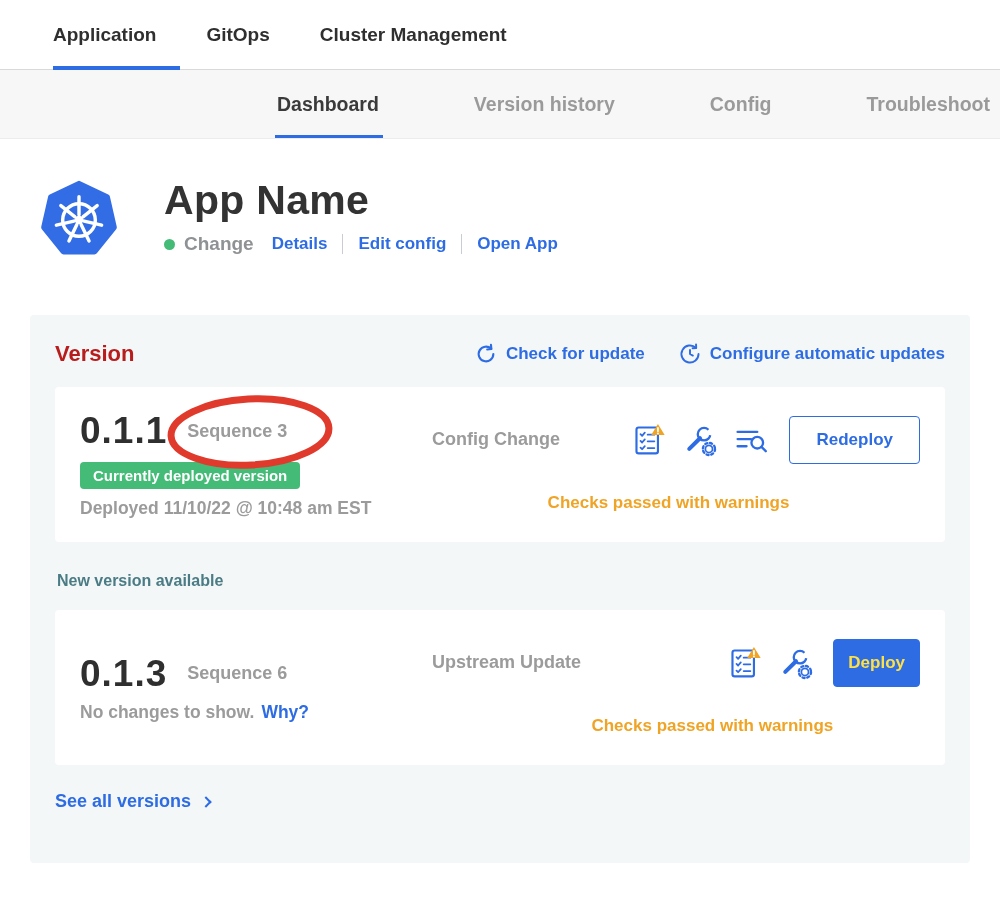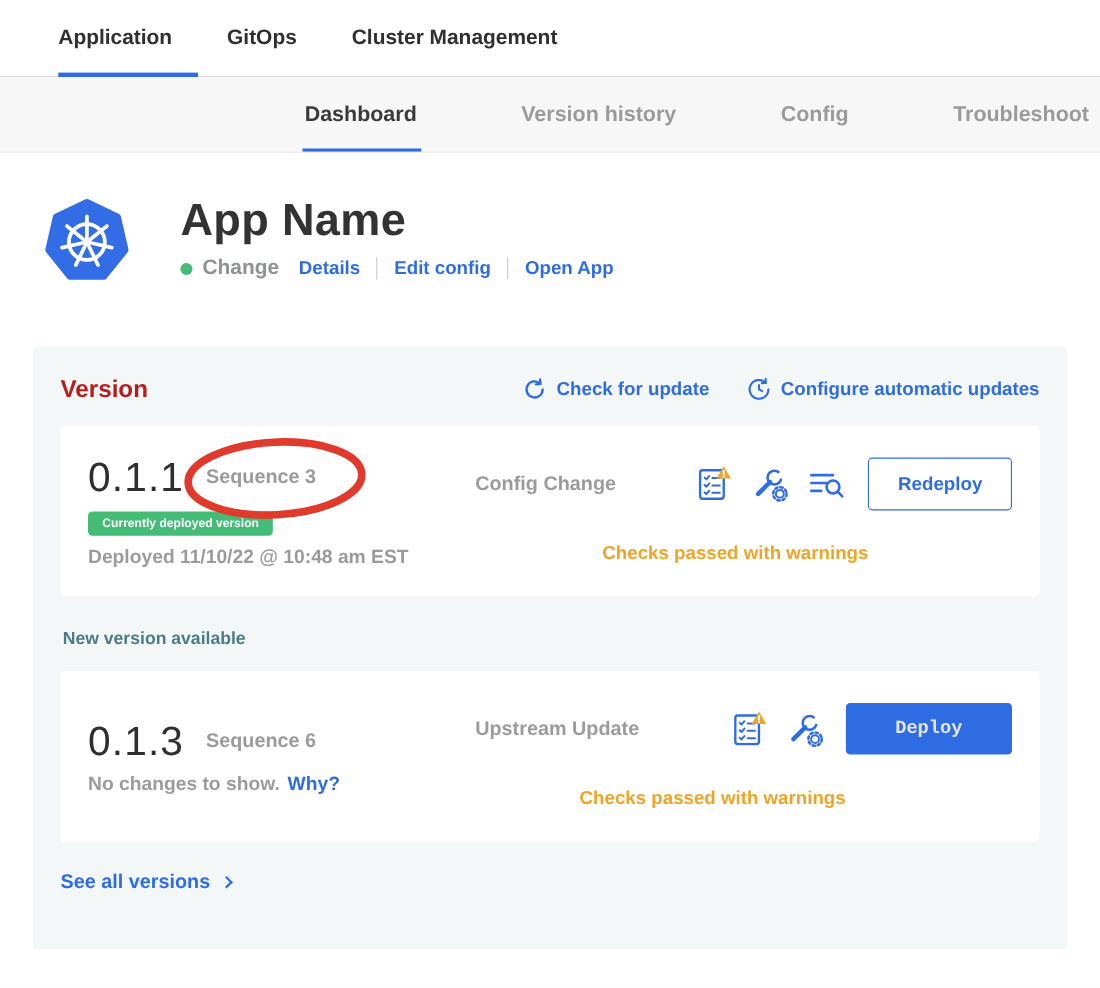--- a/index.html
+++ b/index.html
@@ -52,44 +52,44 @@
   .action-link .icon { width:22px; height:22px; display:inline-flex; }
   .action-link svg { width:100%; height:100%; }
 
   .version-card { margin-top:20px; background:#fff; border-radius:4px; padding:16px 25px;
                   min-height:155px; display:grid;
                   grid-template-columns:352px 170px 1fr auto;
                   grid-template-rows:auto auto; align-items:center; }
   .card-left { grid-row:1/3; grid-column:1; align-self:center; }
   .version-line { display:flex; align-items:center; gap:20px; position:relative;
                   width:max-content; margin-bottom:2px; }
-  .version-num { font-size:37px; font-weight:400; color:#2f2f2f; letter-spacing:1px; }
+  .version-num { font-size:37px; font-weight:700; color:#2f2f2f; letter-spacing:1px; }
   .sequence { font-size:18px; color:var(--gray_text,#9b9b9b); font-weight:600; }
   .annotation-svg { position:absolute; left:84px; top:-17px; width:172px; height:78px;
                     pointer-events:none; }
   .annotation-ellipse { stroke:var(--annotation_red,#e03a2c); }
   .badge { display:inline-block; background:var(--green,#44bb77); color:#fff; font-weight:700;
-           font-size:11px; padding:5px 13px; border-radius:4px; margin:8px 0 9px; }
+           font-size:15px; padding:5px 13px; border-radius:4px; margin:8px 0 9px; }
   .meta { color:var(--gray_text,#9b9b9b); font-size:17.5px; font-weight:600; }
   .meta-line { display:flex; gap:7px; margin-top:7px; }
   .why-link { color:var(--accent,#2e6ce4); font-weight:700; font-size:17.5px;
               cursor:pointer; text-decoration:none; }
   .source-label { grid-row:1; grid-column:2; color:#9b9b9b; font-weight:700; font-size:18px; }
   .icons-row { grid-row:1; grid-column:3; display:flex; gap:17px; align-items:center;
                padding-left:30px; }
   .icons-row.right { justify-content:flex-end; padding-left:0; margin-right:20px; }
   .vicon { width:34px; height:34px; color:var(--accent,#2e6ce4); cursor:pointer; }
   .vicon svg { width:100%; height:100%; }
   .warn-fill { fill:var(--warning,#efa426); }
   .btn { grid-row:1; grid-column:4; font-family:inherit; font-size:17px; font-weight:700;
          border-radius:4px; padding:13px 26px; cursor:pointer; justify-self:end; }
   .btn-outline { background:#fff; border:1.5px solid var(--accent,#2e6ce4);
                  color:var(--accent,#2e6ce4); }
   .btn-solid { background:var(--accent,#2e6ce4); border:1.5px solid var(--accent,#2e6ce4);
-               color:#e5e5e5; padding:13px 44px;font-family:Liberation Mono, monospace; }
+               color:#fde047; padding:13px 14px; }
   .warning-text { grid-row:2; grid-column:2/4; text-align:right;
                   color:var(--warning,#efa426); font-weight:700; font-size:17px; margin-top:4px; }
 
   .new-version-heading { margin:30px 0 0 2px; font-size:16px; font-weight:700;
                          color:var(--teal,#4b7b84); }
 
   .see-all { display:flex; align-items:center; margin-top:26px; color:var(--accent,#2e6ce4);
              font-weight:700; font-size:18px; width:max-content; cursor:pointer;
              text-decoration:none; }
   .chev { width:8px; height:8px; border-top:2.5px solid var(--accent,#2e6ce4);

